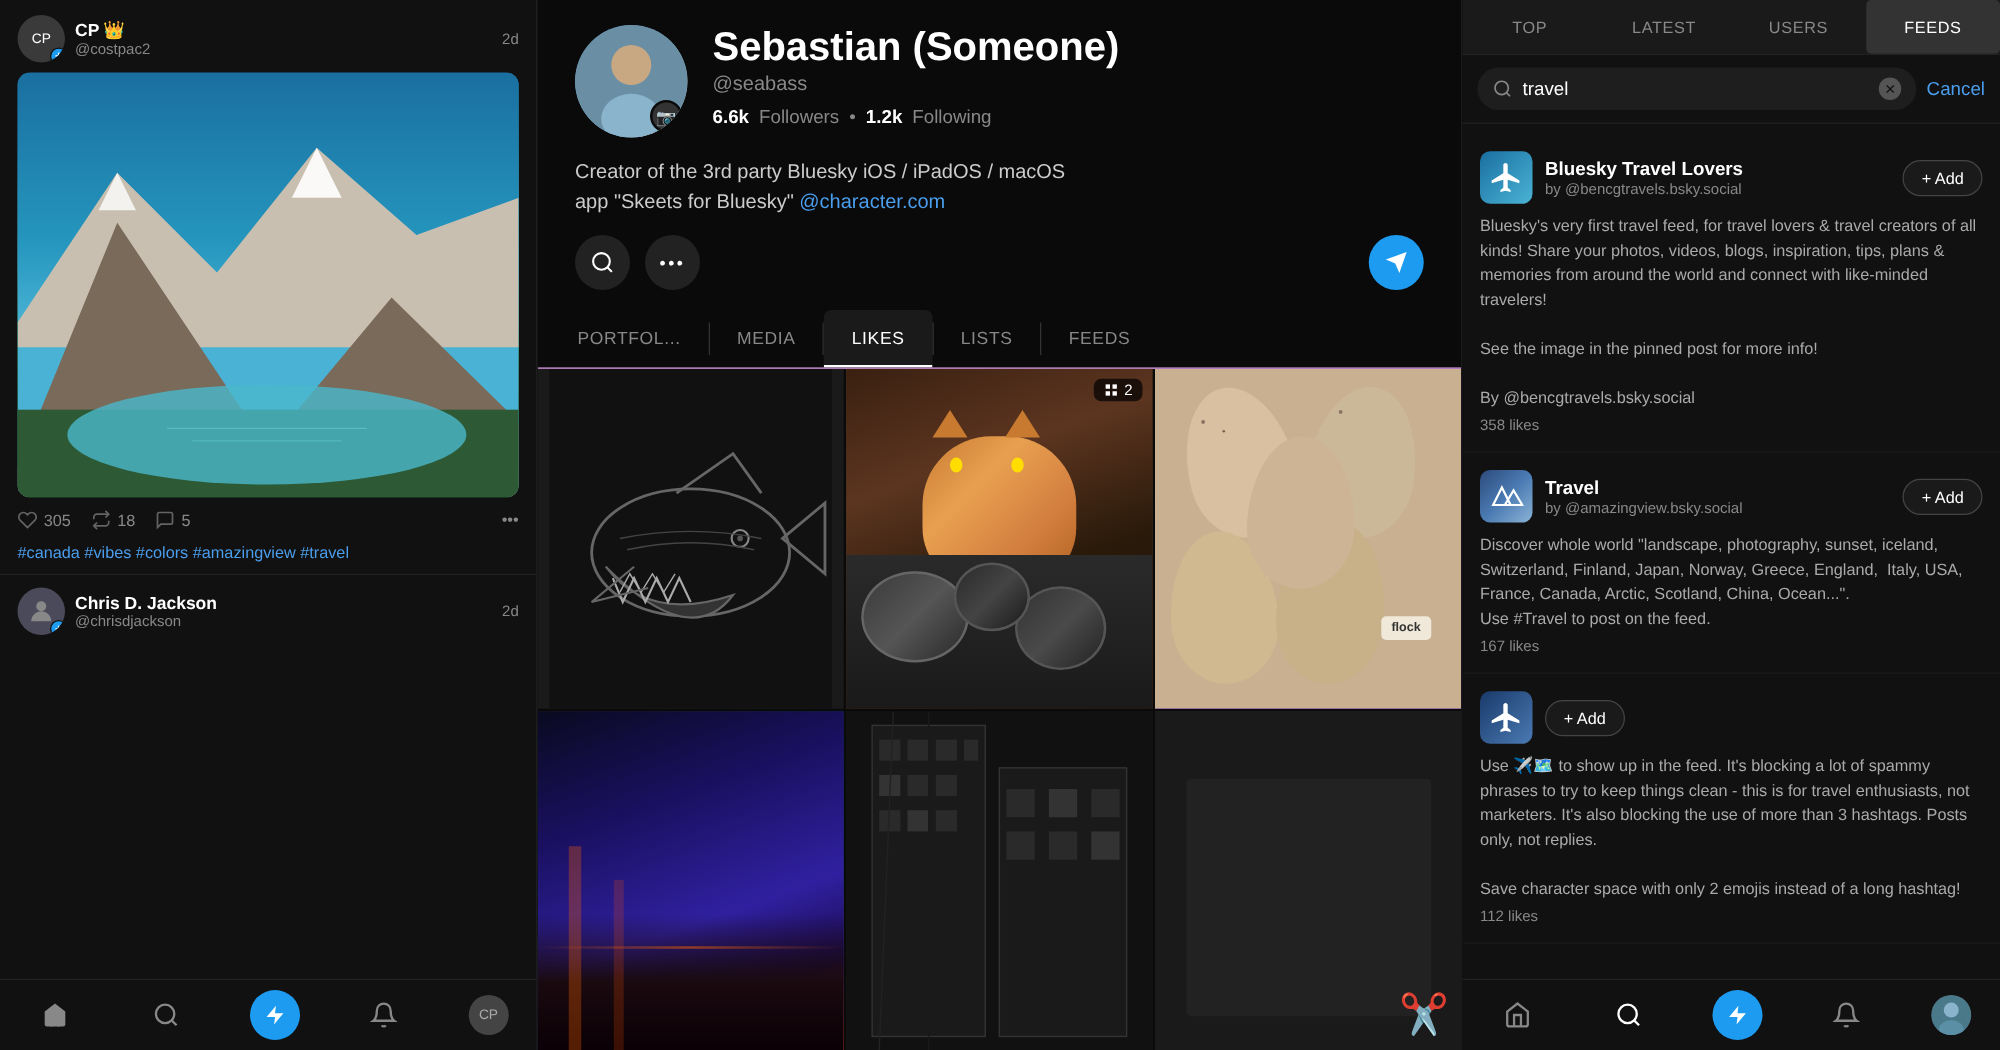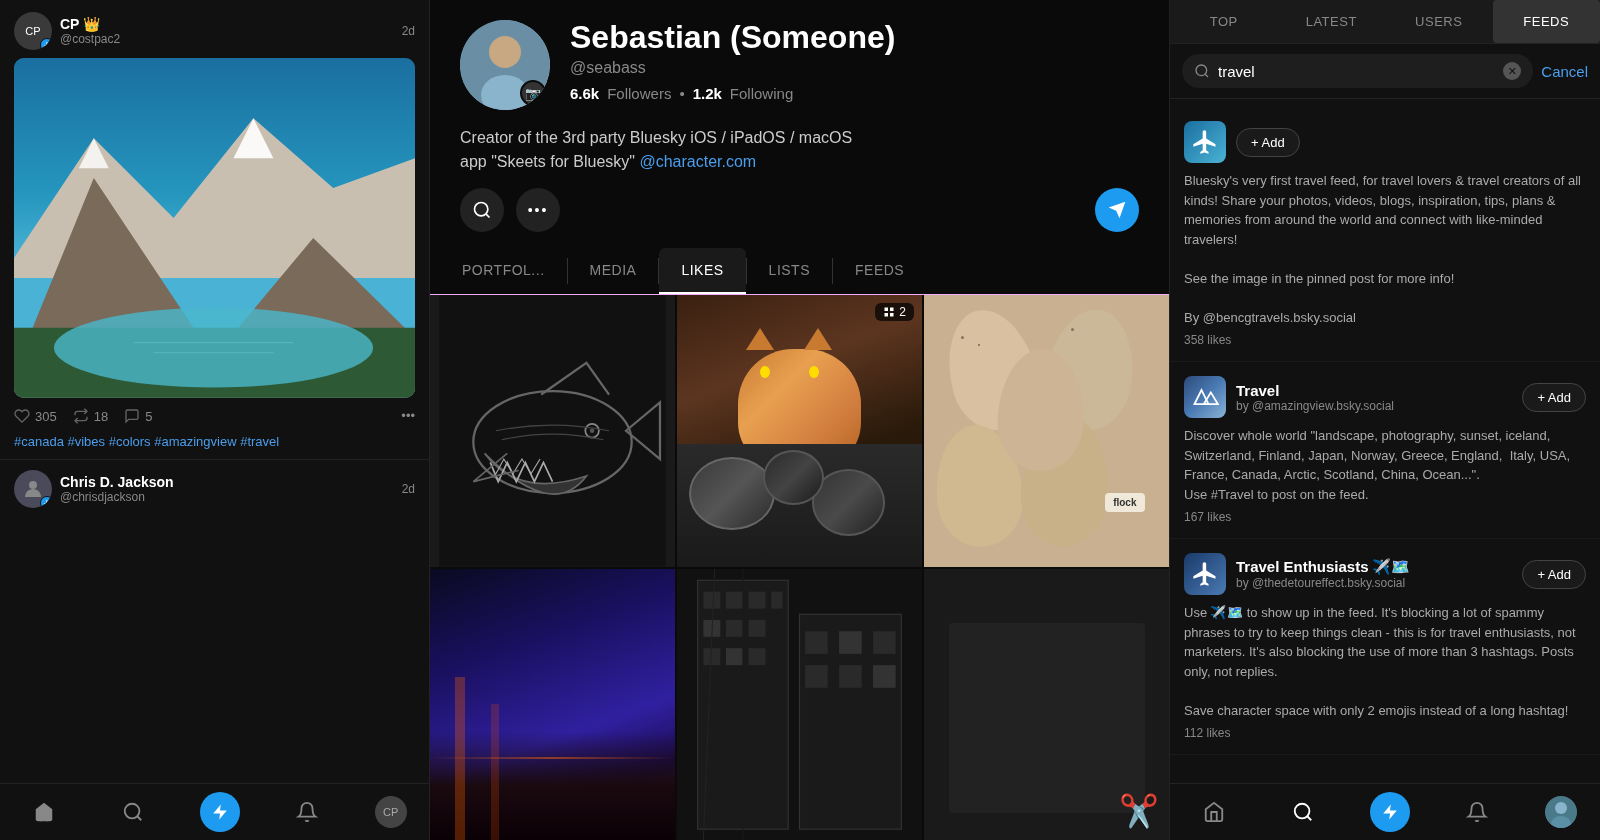--- a/index.html
+++ b/index.html
@@ -859,20 +859,24 @@
 
   <div class="feeds-list">
 
     <div class="feed-item">
       <div class="feed-header">
         <div class="feed-icon feed-icon-plane">
           <svg width="28" height="28" viewBox="0 0 24 24" fill="white">
               <path d="M21 16v-2l-8-5V3.5c0-.83-.67-1.5-1.5-1.5S10 2.67 10 3.5V9l-8 5v2l8-2.5V19l-2 1.5V22l3.5-1 3.5 1v-1.5L13 19v-5.5l8 2.5z"></path>
             </svg>
         </div>
+        <div class="feed-title-block">
+          <div class="feed-name">Bluesky Travel Lovers</div>
+          <div class="feed-by">by @bencgtravels.bsky.social</div>
+        </div>
         <button class="add-btn">+ Add</button>
       </div>
       <div class="feed-desc">Bluesky's very first travel feed, for travel lovers &amp; travel creators of all kinds! Share your photos, videos, blogs, inspiration, tips, plans &amp; memories from around the world and connect with like-minded travelers!<br><br>See the image in the pinned post for more info!<br><br>By @bencgtravels.bsky.social</div>
       <div class="feed-likes">358 likes</div>
     </div>
 
     <div class="feed-item">
       <div class="feed-header">
         <div class="feed-icon feed-icon-mountains">
           <svg width="28" height="28" viewBox="0 0 24 24" fill="none" stroke="white" stroke-width="1.5">
@@ -890,24 +894,20 @@
       <div class="feed-likes">167 likes</div>
     </div>
 
     <div class="feed-item">
       <div class="feed-header">
         <div class="feed-icon feed-icon-travel2">
           <svg width="28" height="28" viewBox="0 0 24 24" fill="white">
               <path d="M21 16v-2l-8-5V3.5c0-.83-.67-1.5-1.5-1.5S10 2.67 10 3.5V9l-8 5v2l8-2.5V19l-2 1.5V22l3.5-1 3.5 1v-1.5L13 19v-5.5l8 2.5z"></path>
             </svg>
         </div>
-        <div class="feed-title-block">
-          <div class="feed-name">Travel Enthusiasts ✈️🗺️</div>
-          <div class="feed-by">by @thedetoureffect.bsky.social</div>
-        </div>
         <button class="add-btn">+ Add</button>
       </div>
       <div class="feed-desc">Use ✈️🗺️ to show up in the feed. It's blocking a lot of spammy phrases to try to keep things clean - this is for travel enthusiasts, not marketers. It's also blocking the use of more than 3 hashtags. Posts only, not replies.<br><br>Save character space with only 2 emojis instead of a long hashtag!</div>
       <div class="feed-likes">112 likes</div>
     </div>
 
   </div>
 
   <nav class="bottom-nav bottom-nav-right">
     <button class="nav-btn">

